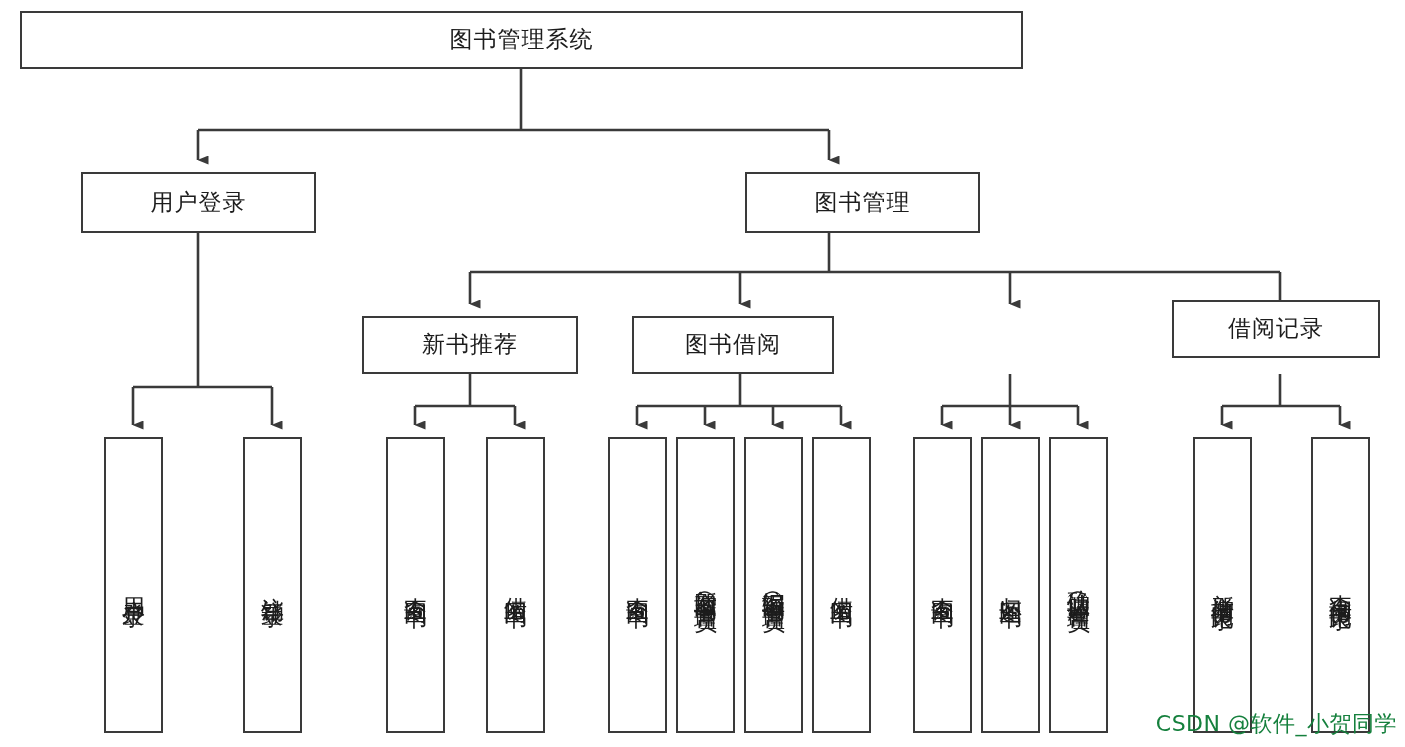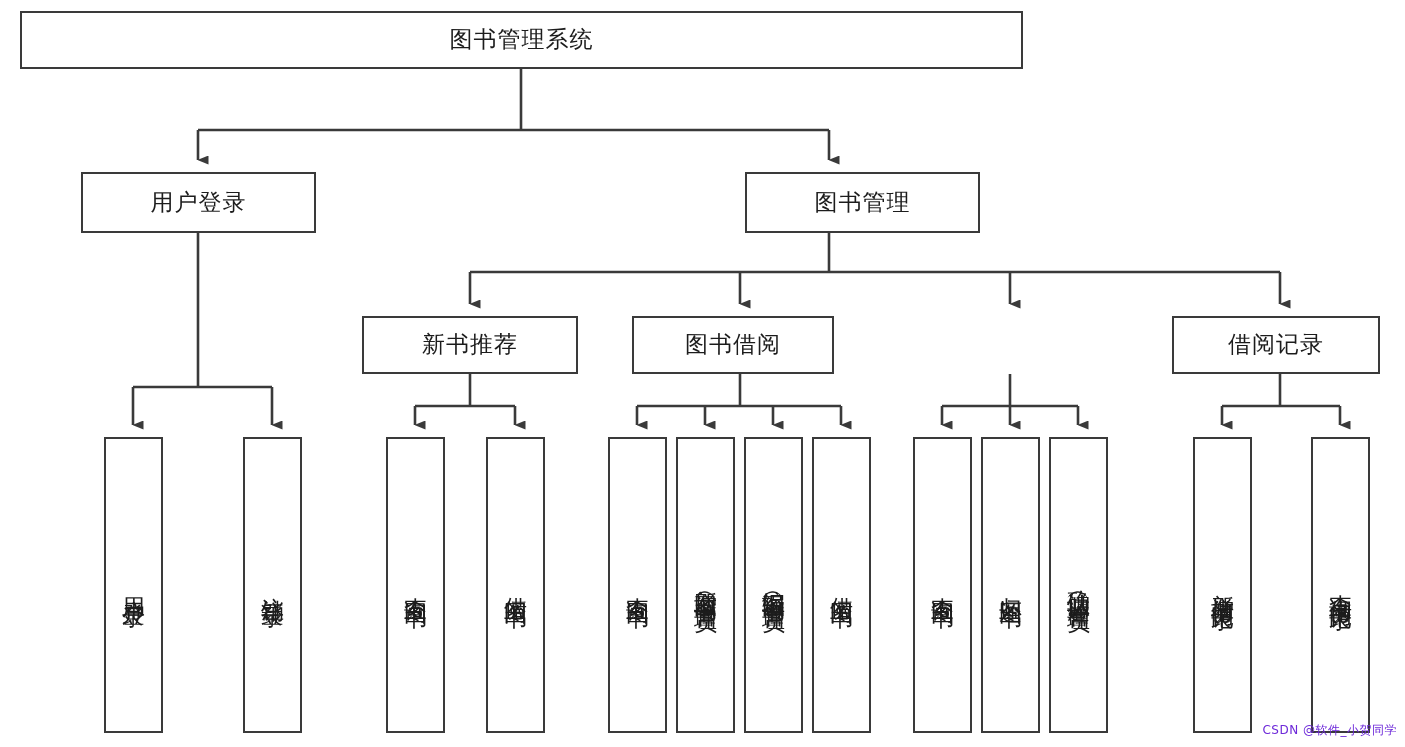--- a/index.html
+++ b/index.html
@@ -60,22 +60,22 @@
     white-space: nowrap;
   }
   .node-label {
     display: block;
     white-space: nowrap;
   }
   #watermark {
     position: absolute;
     right: 8px;
     bottom: 8px;
-    font-size: 12px;
-    color: #6d28d9;
+    font-size: 22px;
+    color: #15803d;
     letter-spacing: 0.5px;
     user-select: none;
     white-space: nowrap;
   }
 </style>
 </head>
 <body>
 
 <div id="diagram-root">
 
@@ -143,21 +143,21 @@
 
   <div class="node horizontal" style="left:362px; top:316px; width:216px; height:58px;">
     <span class="node-label">新书推荐</span>
   </div>
 
   <div class="node horizontal" style="left:632px; top:316px; width:202px; height:58px;">
     <span class="node-label">图书借阅</span>
   </div>
 
 
-  <div class="node horizontal" style="left:1172px; top:316px; width:208px; height:58px;">
+  <div class="node horizontal" style="left:1172px; top:300px; width:208px; height:58px;">
     <span class="node-label">借阅记录</span>
   </div>
 
   <div class="node vertical" style="left:104px; top:437px; width:59px; height:296px;">
     <span class="node-label">用户登录</span>
   </div>
 
   <div class="node vertical" style="left:243px; top:437px; width:59px; height:296px;">
     <span class="node-label">注销登录</span>
   </div>

